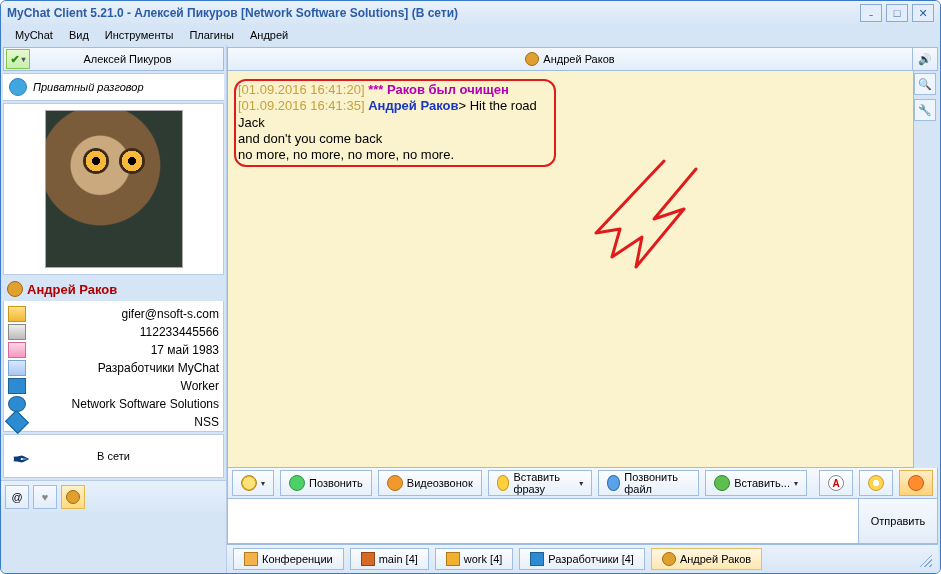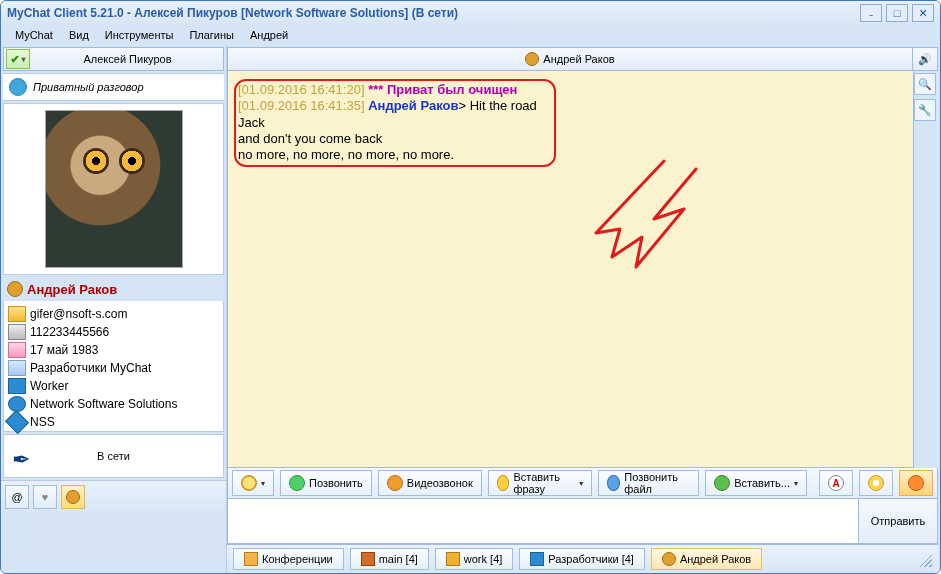--- a/index.html
+++ b/index.html
@@ -151,21 +151,21 @@
 
   .info-list {
     margin: 0 2px;
     background:#fff;
     border:1px solid #b7cce8;
     border-top:none;
     padding:4px 4px 0 4px;
     font-size: 12px;
     color:#000;
   }
-  .info-list .row { display:flex; align-items:center; height:18px; }
+  .info-list .row { display:flex; align-items:center; height:18px;justify-content:space-between; }
   .info-list .ic { width:16px; height:14px; margin-right:4px; display:inline-block; }
   .ic-mail{ background:linear-gradient(#ffe08a,#f2b731); border:1px solid #c99619;}
   .ic-phone{ background:linear-gradient(#eee,#bbb); border:1px solid #888;}
   .ic-cake{ background:linear-gradient(#ffd6e7,#f598c0); border:1px solid #d16a96;}
   .ic-group{ background:linear-gradient(#d7e8ff,#a8c8f0); border:1px solid #7ba4d6;}
   .ic-role{ background:#2c8bd1; border:1px solid #1c6297;}
   .ic-org{ background:#2c8bd1; border:1px solid #1c6297; border-radius:50%;}
   .ic-ver{ background:linear-gradient(#fff3c4,#f6d85a); border:1px solid #c4a12e;}
   .ic-nss{ background:#2c8bd1; border:1px solid #1c6297; transform:rotate(45deg);}
 
@@ -405,21 +405,21 @@
           <span>Андрей Раков</span>
         </div>
         <div class="side">🔊</div>
       </div>
 
       <div class="chat-body-wrap">
         <div class="chat-body">
           <div class="red-box">
             <div>
               <span class="ts">[01.09.2016 16:41:20]</span>
-              <span class="sys">*** Приват был очищен</span>
+              <span class="sys">*** Раков был очищен</span>
             </div>
             <div>
               <span class="ts">[01.09.2016 16:41:35]</span>
               <span class="sender">Андрей Раков</span><span class="msg">&gt; </span><span class="msg">Hit the road Jack</span><br>
               <span class="msg">and don't you come back</span><br>
               <span class="msg">no more, no more, no more, no more.</span>
             </div>
           </div>
 
           <svg class="redarrow" width="140" height="160">

